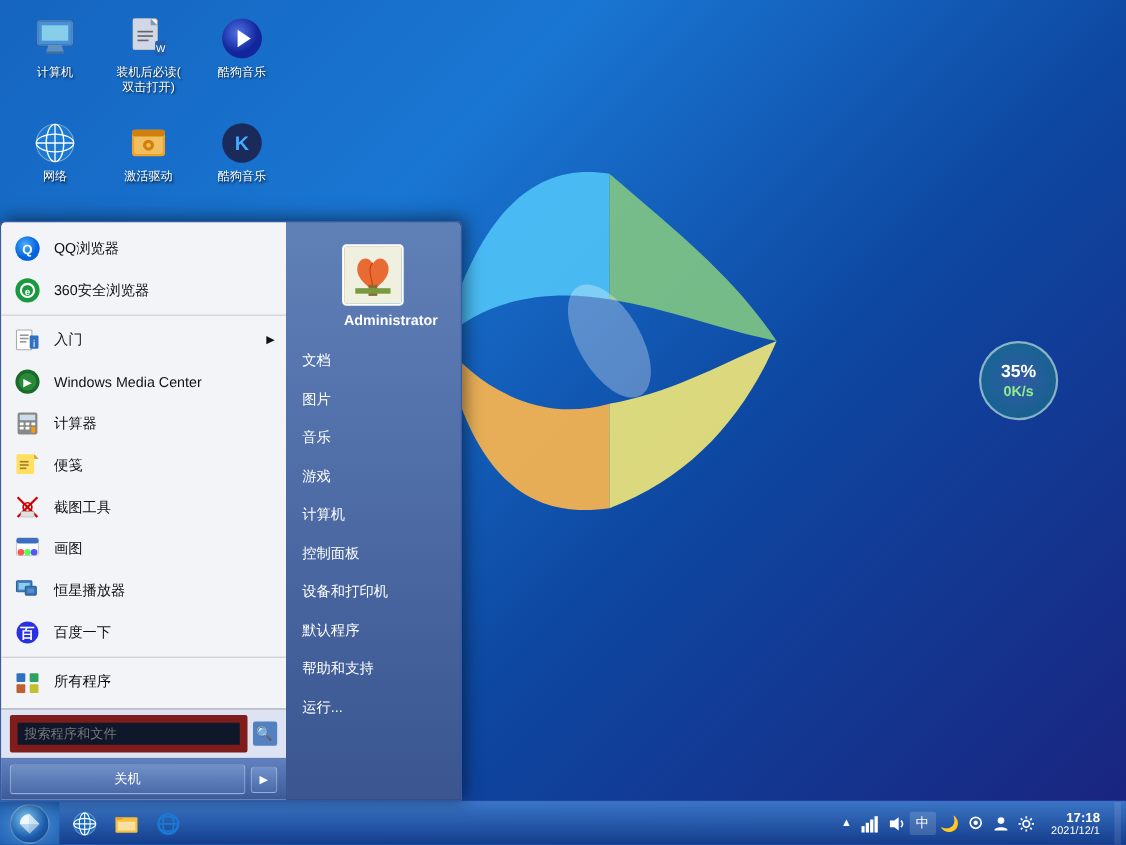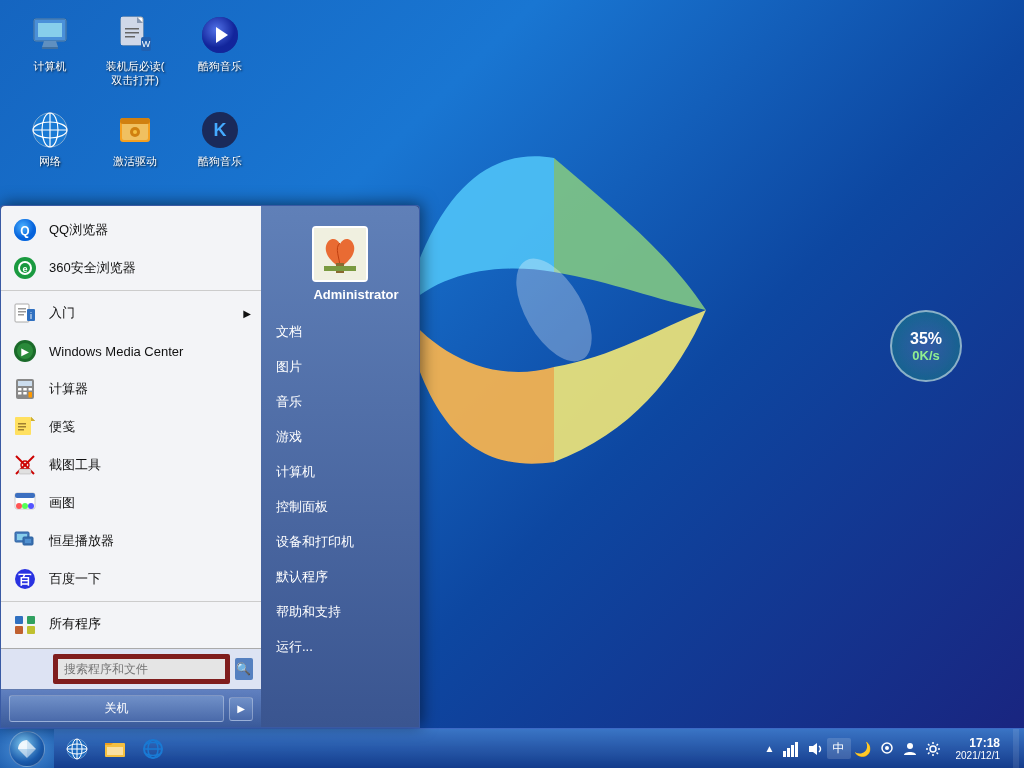--- a/index.html
+++ b/index.html
@@ -254,27 +254,26 @@
     .search-bar {
       display: flex;
       align-items: center;
       padding: 5px 8px;
       background: rgba(200,210,240,0.5);
       border-top: 1px solid #aaa;
       gap: 5px;
     }
     .search-input {
       flex: 1;
-      border: 5px solid #7f1d1d;
+      border: 7px solid #7f1d1d;
       border-radius: 2px;
       padding: 3px 6px;
       font-size: 12px;
-      background: #e5e5e5;
+      background: #0f172a;
       color: #666;
-      margin-left: 44px;
     }
     .search-btn {
       width: 22px;
       height: 22px;
       background: #5580c0;
       border: none;
       border-radius: 2px;
       color: white;
       cursor: pointer;
       display: flex;

